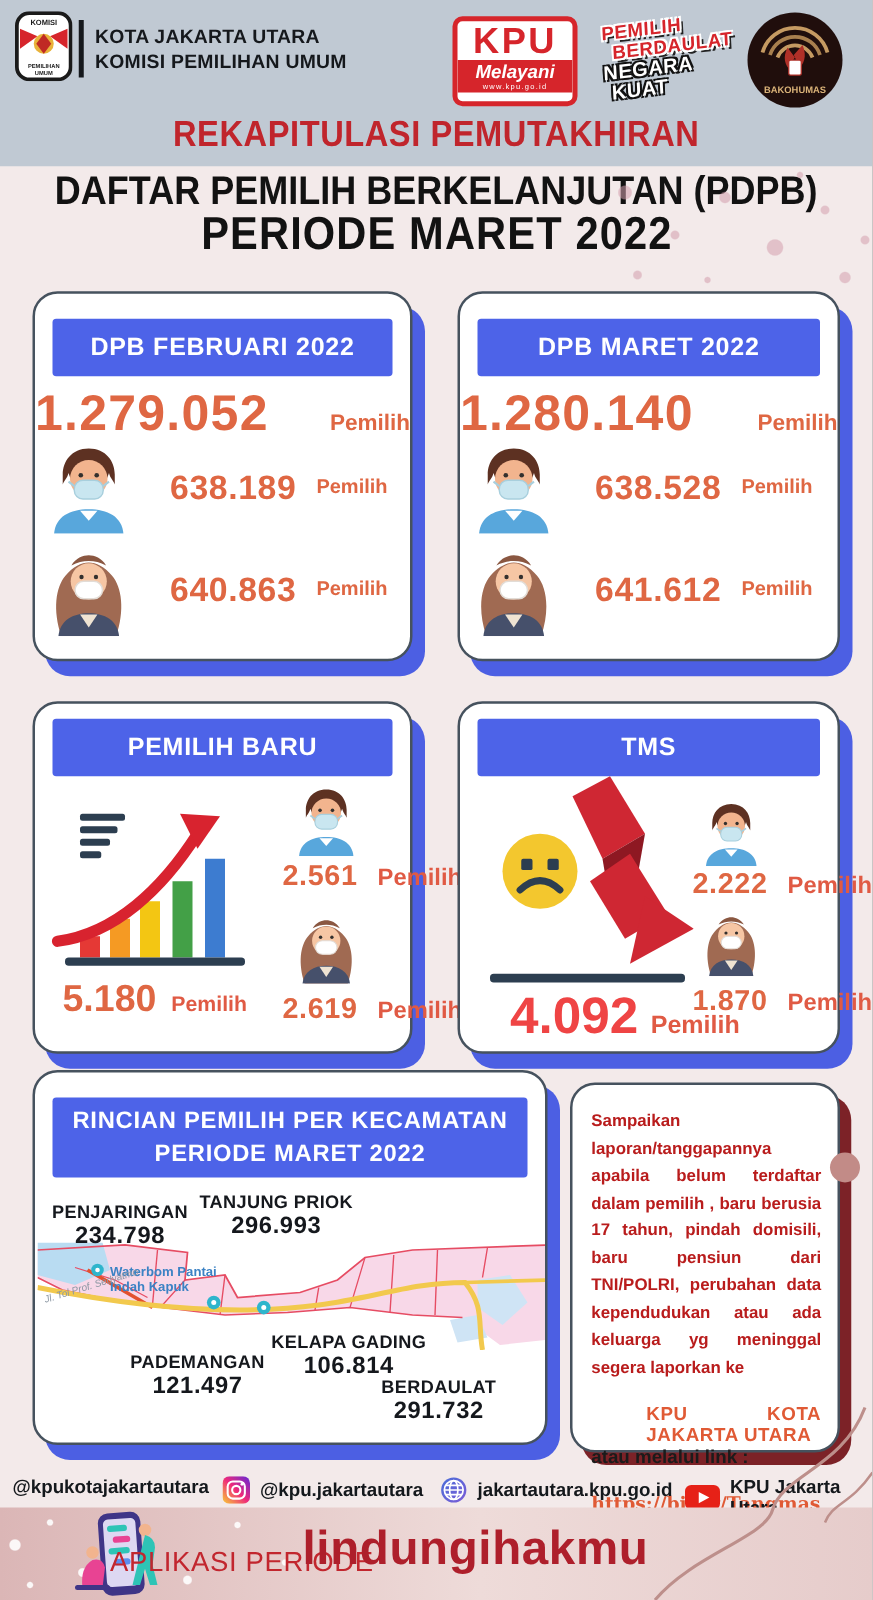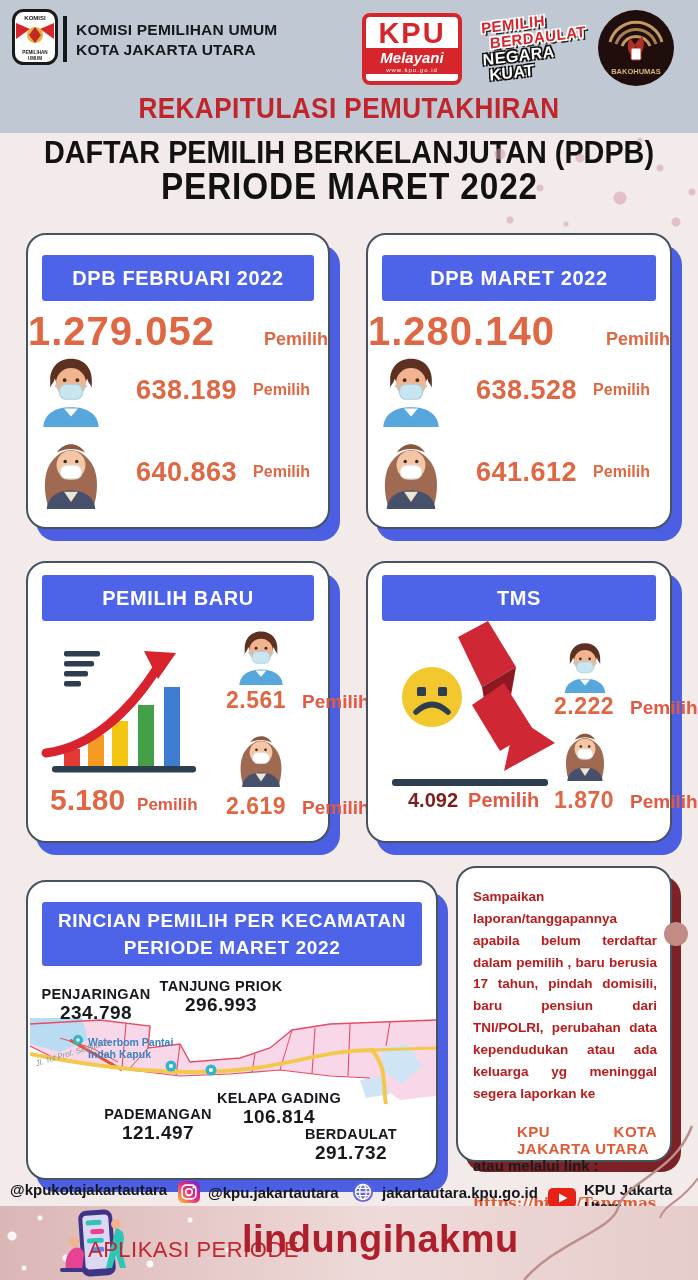--- a/index.html
+++ b/index.html
@@ -35,21 +35,21 @@
     font-size:37px; font-weight:bold; color:#121212; letter-spacing:1px; }
   .condensed { display:inline-block; transform:scaleX(.9); transform-origin:center; white-space:nowrap; }
 
   
   .card { position:absolute; background:#fff; border:2.5px solid #46525e; border-radius:20px;
     box-shadow:10px 12px 0 #4c5fe3;padding-left:46px; }
   .card-feb { left:26px; top:233px; width:304px; height:296px; }
   .card-mar { left:366px; top:233px; width:306px; height:296px; }
   .card-baru { left:26px; top:561px; width:304px; height:282px; }
   .card-tms { left:366px; top:561px; width:306px; height:282px; }
-  .card-rincian { left:26px; top:880px; width:412px; height:300px; }
+  .card-rincian { left:26px; top:856px; width:412px; height:300px; }
   .card-info { left:456px; top:866px; width:216px; height:296px; box-shadow:9px 10px 0 #7c2227; }
 
   .head-bar { position:absolute; left:14px; right:14px; top:20px; height:46px; background:#4d63e8;
     color:#fff; font-weight:bold; font-size:20px; display:flex; align-items:center; justify-content:center;
     letter-spacing:.6px; border-radius:3px; text-align:center; }
   .card-baru .head-bar, .card-tms .head-bar { top:12px; }
   .head-bar.two-line { height:64px; flex-direction:column; line-height:27px; font-size:19px; }
 
   .total-row { position:absolute; left:0; right:0; top:74px; display:flex; justify-content:space-between; align-items:baseline; gap:14px; }
   .total-num { font-size:40px; font-weight:bold; color:#df6743; letter-spacing:1px; }
@@ -62,21 +62,21 @@
 
   
   .mini-col-avatar { position:absolute; width:58px; height:58px; }
   .mini-num-row { position:absolute; display:flex; align-items:baseline; }
   .mini-num { font-size:23px; font-weight:bold; color:#df6743; letter-spacing:.5px; }
   .mini-unit { font-size:19px; font-weight:bold; color:#e05a44; margin-left:16px; }
   .pb-total { position:absolute; left:22px; top:220px; display:flex; align-items:baseline; gap:12px; }
   .pb-total .n { font-size:30px; font-weight:bold; color:#df6743; }
   .pb-total .u { font-size:17px; font-weight:bold; color:#e05a44; }
   .tms-total { position:absolute; left:40px; top:226px; display:flex; align-items:baseline; gap:10px; }
-  .tms-total .n { font-size:20px; font-weight:bold; color:#7f1d1d; }
+  .tms-total .n { font-size:41px; font-weight:bold; color:#ef4444; }
   .tms-total .u { font-size:20px; font-weight:bold; color:#e05a44; }
   .tms-baseline { position:absolute; left:24px; top:216px; width:156px; height:7px; background:#2c3e50; border-radius:3px; }
 
   
   .map-svg { position:absolute; left:2px; top:136px; width:406px; height:86px; }
   .poi-label { position:absolute; left:60px; top:154px; font-size:10.5px; font-weight:bold; color:#3b82c4; line-height:12px; }
   .road-label { position:absolute; left:6px; top:166px; font-size:8px; color:#8b97a3; transform:rotate(-17deg); font-style:italic; }
   .dist { position:absolute; text-align:center; color:#15181d; }
   .dist .dn { font-size:14.5px; font-weight:bold; letter-spacing:.3px; }
   .dist .dv { font-size:19px; font-weight:bold; letter-spacing:.5px; }
@@ -160,22 +160,22 @@
       <text x="23" y="11" font-size="6" font-weight="bold" fill="#1a1a1a" text-anchor="middle">KOMISI</text>
       <polygon points="4,14 18,20 4,30" fill="#d6252b"></polygon>
       <polygon points="42,14 28,20 42,30" fill="#d6252b"></polygon>
       <circle cx="23" cy="26" r="8" fill="#e8b23a"></circle>
       <path d="M23 18l-6 8 6 8 6-8z" fill="#c02a24"></path>
       <text x="23" y="45" font-size="4.6" font-weight="bold" fill="#1a1a1a" text-anchor="middle">PEMILIHAN</text>
       <text x="23" y="51" font-size="4.6" font-weight="bold" fill="#1a1a1a" text-anchor="middle">UMUM</text>
     </svg>
     <div class="hdr-divider"></div>
     <div class="org-text">
+      <div>KOTA JAKARTA UTARA</div>
       <div>KOMISI PEMILIHAN UMUM</div>
-      <div>KOTA JAKARTA UTARA</div>
     </div>
 
     <div class="mel-box">
       <div class="mel-kpu">KPU</div>
       <div class="mel-band">
         <div class="mel-melayani">Melayani</div>
         <div class="mel-url">www.kpu.go.id</div>
       </div>
     </div>
 

